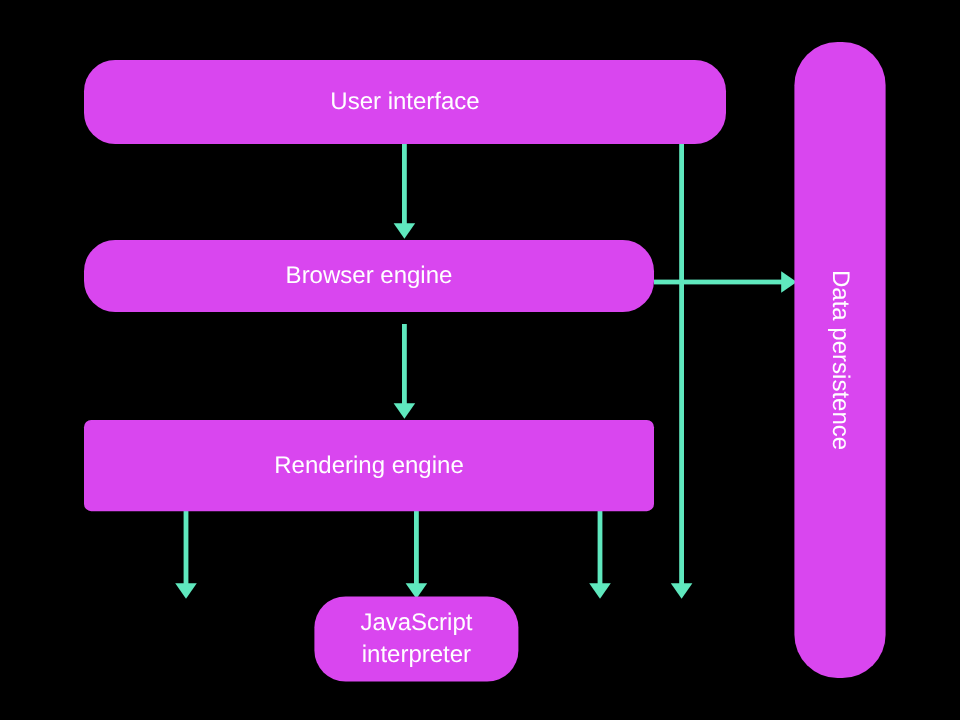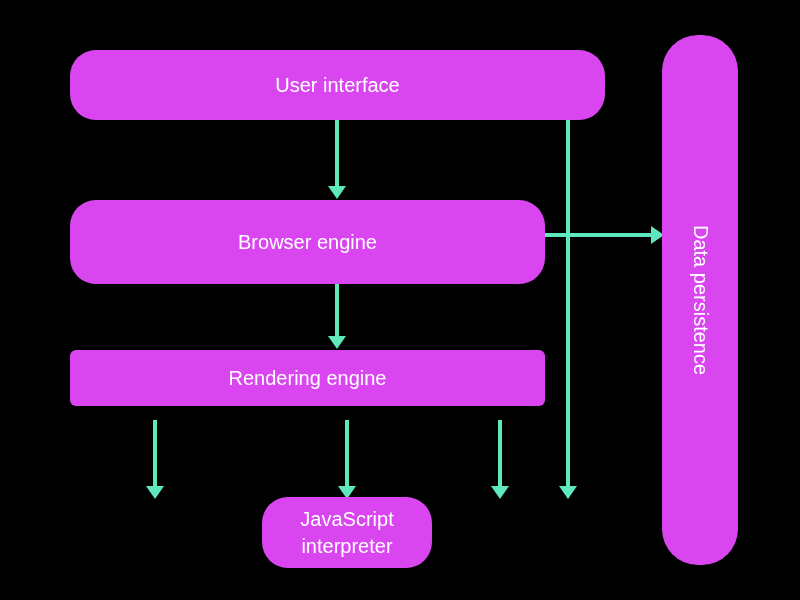--- a/index.html
+++ b/index.html
@@ -25,22 +25,22 @@
     text-align: center;
     font-size: 20px;
     line-height: 1.35;
     font-family: "Liberation Sans", sans-serif;
     box-sizing: border-box;
   }
   .node-label { display: block; white-space: pre-line; }
 
   
   #node-user-interface   { left: 70px;  top: 50px;  width: 535px; height: 70px;  border-radius: 26px; }
-  #node-browser-engine   { left: 70px;  top: 200px; width: 475px; height: 84px;  border-radius: 26px; }
-  #node-rendering-engine { left: 70px;  top: 350px; width: 475px; height: 56px;  border-radius: 6px; justify-content: center; }
+  #node-browser-engine   { left: 70px;  top: 200px; width: 475px; height: 60px;  border-radius: 26px; }
+  #node-rendering-engine { left: 70px;  top: 350px; width: 475px; height: 76px;  border-radius: 6px; justify-content: center; }
   #node-networking       { left: 70px;  top: 500px; width: 170px; height: 65px;  border-radius: 26px; }
   #node-js-interpreter   { left: 262px; top: 497px; width: 170px; height: 71px;  border-radius: 26px; }
   #node-ui-backend       { left: 455px; top: 500px; width: 170px; height: 65px;  border-radius: 26px; }
 
   
   #node-data-persistence {
     left: 662px; top: 35px; width: 76px; height: 530px; border-radius: 36px;
   }
   #node-data-persistence .node-label {
     writing-mode: vertical-rl;

